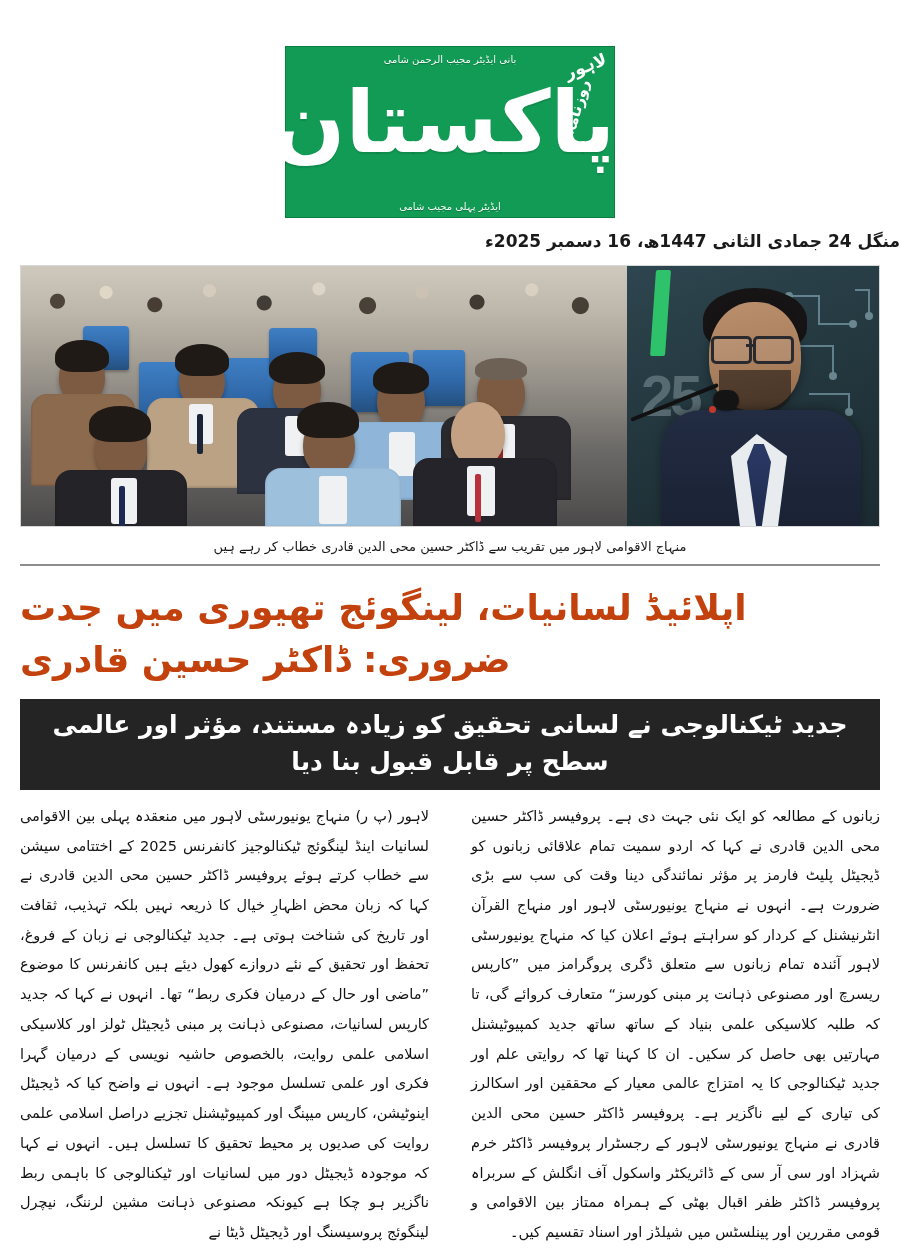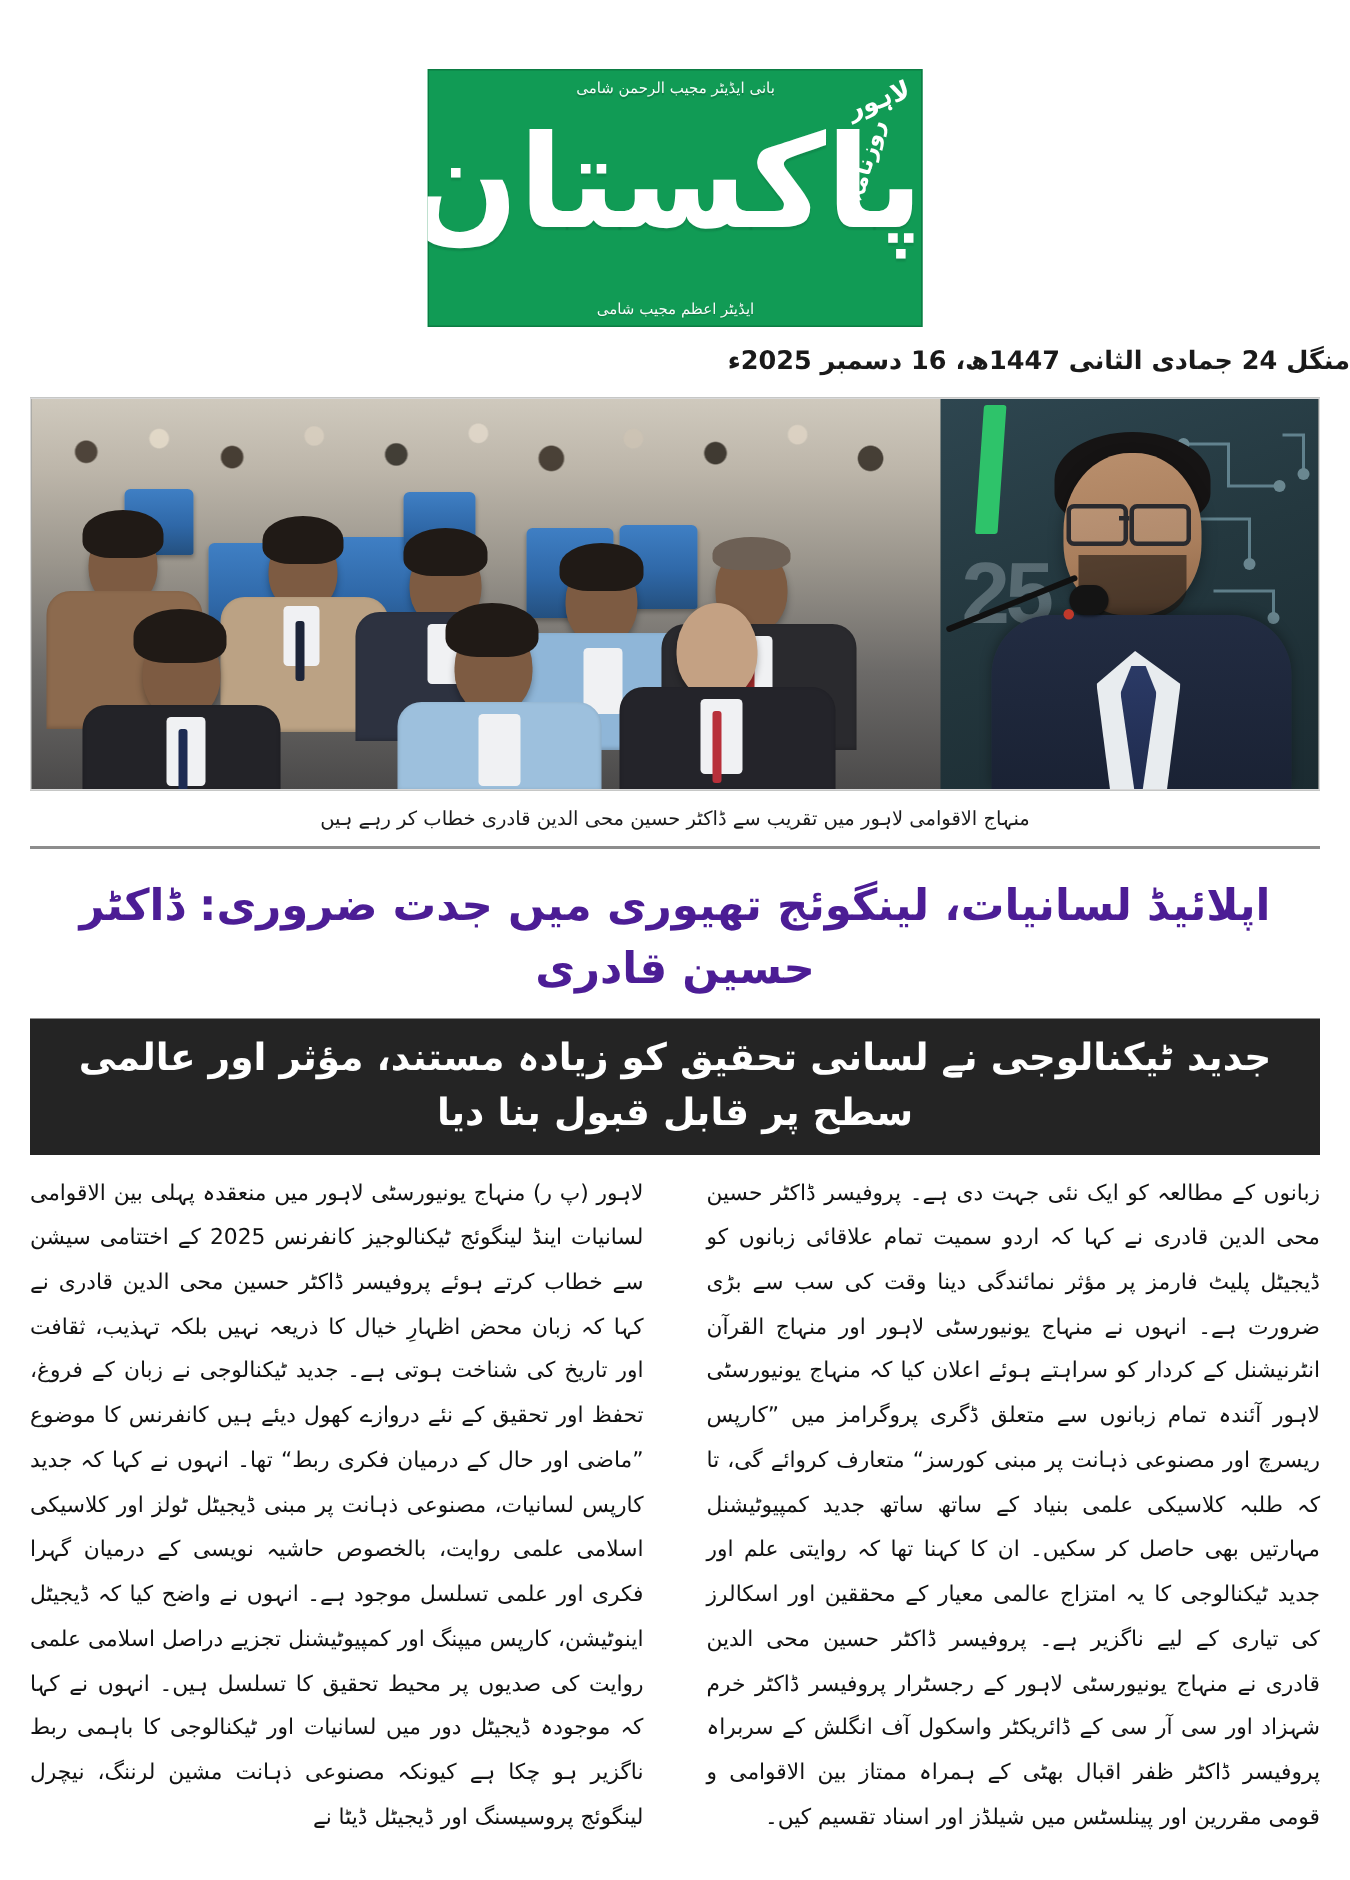--- a/index.html
+++ b/index.html
@@ -333,25 +333,25 @@
   }
   .rule-main {
     margin: 7px 20px 0 20px;
     border: 0;
     border-top: 2px solid #8d8d8d;
   }
 
   
   .headline {
     margin: 16px 20px 0 20px;
-    text-align: center;
-    font-family: "DejaVu Sans", sans-serif;
-    font-size: 29px;
-    font-weight: 700;
-    color: #4c1d95;
+    text-align: left;
+    font-family: "DejaVu Sans", sans-serif;
+    font-size: 36px;
+    font-weight: 700;
+    color: #c2410c;
     direction: rtl;
     line-height: 1.45;
     letter-spacing: -.5px;
   }
   .subbar {
     margin: 13px 20px 0 20px;
     background: #242424;
     color: #ffffff;
     text-align: center;
     font-family: "DejaVu Sans", sans-serif;
@@ -389,21 +389,21 @@
 <body>
 
 <div class="page">
 
   <div class="masthead-wrap">
     <div class="masthead">
       <div class="mh-founder">بانی ایڈیٹر مجیب الرحمن شامی</div>
       <div class="mh-lahore-corner">لاہور</div>
       <div class="mh-rozname">روزنامہ</div>
       <div class="mh-urdu-big">پاکستان</div>
-      <div class="mh-editor">ایڈیٹر اعظم مجیب شامی</div>
+      <div class="mh-editor">ایڈیٹر پہلی مجیب شامی</div>
     </div>
   </div>
 
   <div class="dateline">منگل 24 جمادی الثانی 1447ھ، 16 دسمبر 2025ء</div>
 
   <div class="photo-wrap">
     <div class="photo">
 
       <div class="aud">
         <div class="seat" style="left:118px; top:96px; width:72px; height:74px;"></div>

